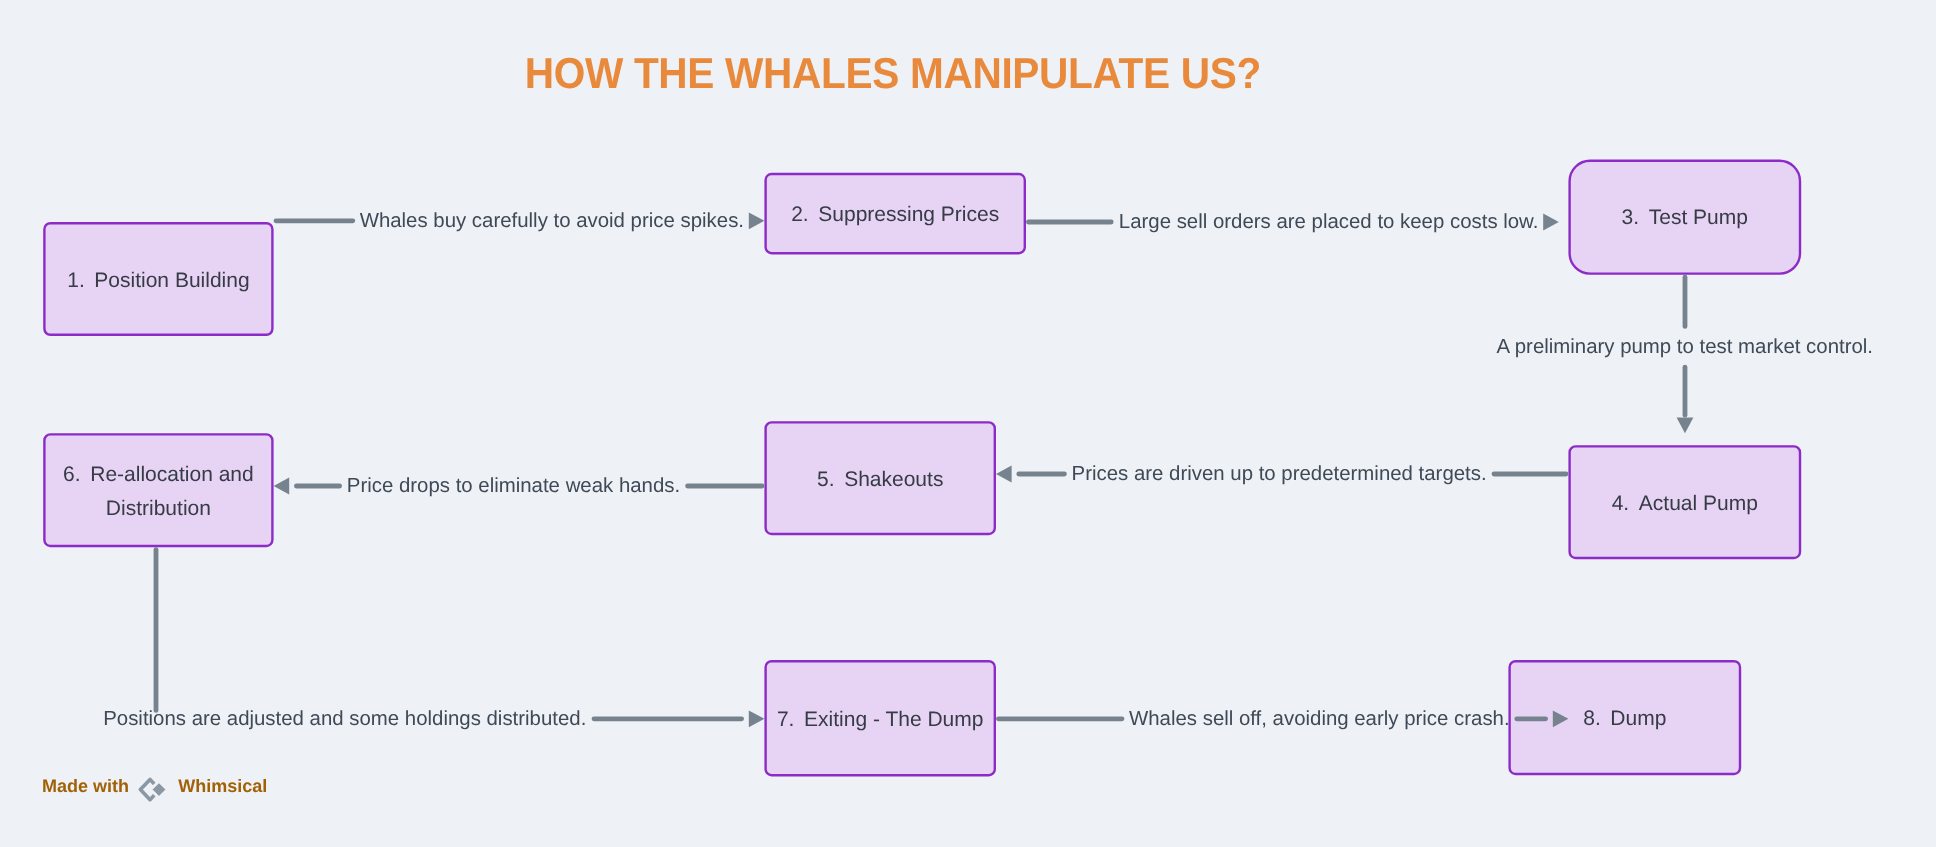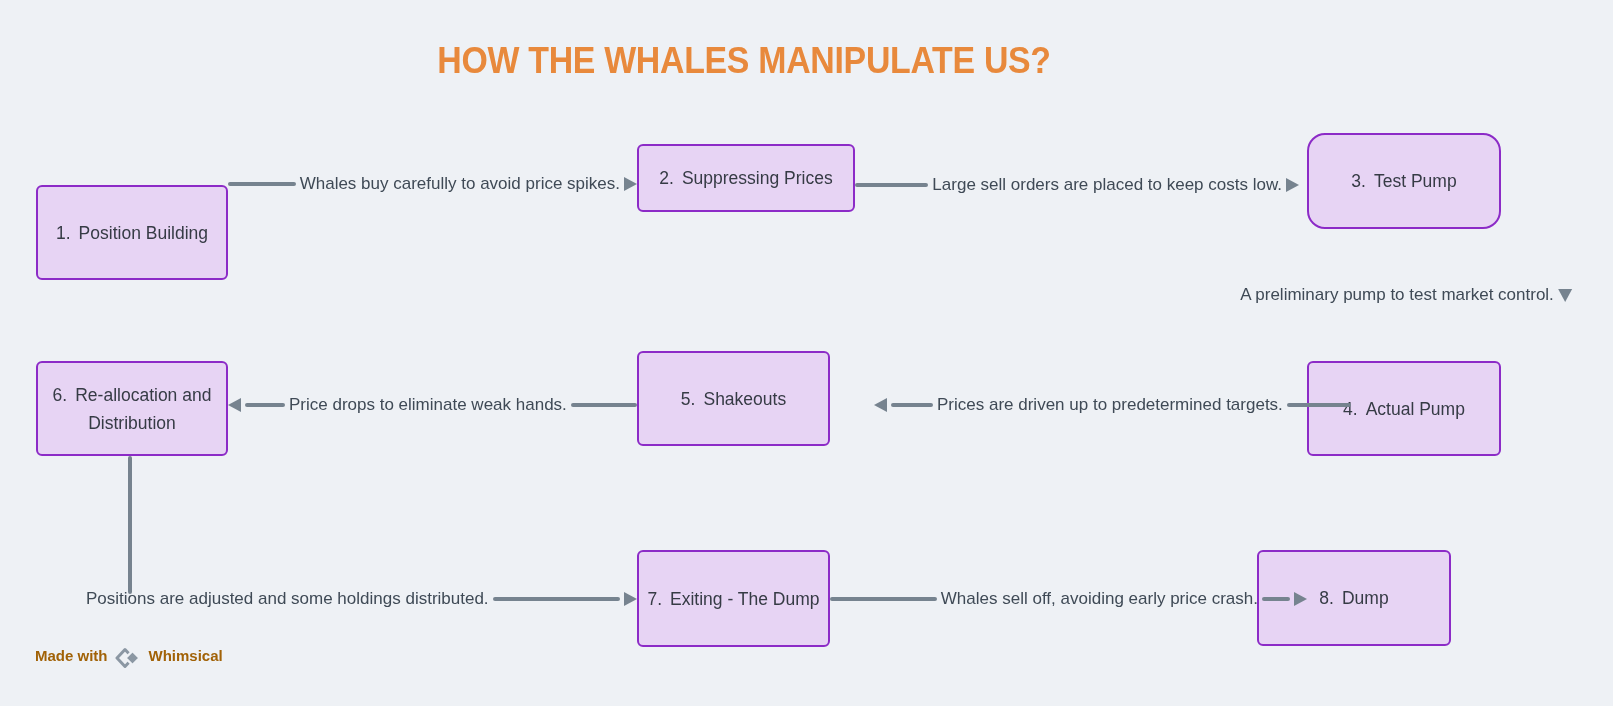--- a/index.html
+++ b/index.html
@@ -26,21 +26,21 @@
     display:flex; align-items:center; justify-content:center;
     color:#363B45; font-size:17.5px; line-height:1.6;
     padding:6px 8px; text-align:center;
   }
   .node .num { margin-right:8px; }
   .harrow {
     position:absolute; display:flex; align-items:center; gap:4px;
     transform:translateY(-50%);
   }
   .varrow {
-    position:absolute; display:flex; flex-direction:row; align-items:center;
+    position:absolute; display:flex; flex-direction:column; align-items:center;
     transform:translateX(-50%);
   }
   .edge-label { color:#3F4A56; font-size:17px; white-space:nowrap; }
   .seg  { height:4px; background:#76838F; border-radius:2px; }
   .vseg { width:4px;  background:#76838F; border-radius:2px; }
   .grow { flex:1 1 auto; }
   .head-right { width:0; height:0; border-left:13px solid #76838F; border-top:7px solid transparent; border-bottom:7px solid transparent; }
   .head-left  { width:0; height:0; border-right:13px solid #76838F; border-top:7px solid transparent; border-bottom:7px solid transparent; }
   .head-down  { width:0; height:0; border-top:13px solid #76838F; border-left:7px solid transparent; border-right:7px solid transparent; }
   .vline { position:absolute; width:4px; background:#76838F; border-radius:2px; }
@@ -58,21 +58,21 @@
 
 <div class="node" style="left:36px; top:141px; width:192px; height:95px;margin-top:44px;">
   <div><span class="num">1.</span><span>Position Building</span></div>
 </div>
 <div class="node" style="left:637px; top:144px; width:218px; height:68px;">
   <div><span class="num">2.</span><span>Suppressing Prices</span></div>
 </div>
 <div class="node" style="left:1307px; top:133px; width:194px; height:96px;border-radius:18px;">
   <div><span class="num">3.</span><span>Test Pump</span></div>
 </div>
-<div class="node" style="left:1307px; top:361px; width:194px; height:95px;justify-content:center;">
+<div class="node" style="left:1307px; top:371px; width:194px; height:95px;justify-content:center;">
   <div><span class="num">4.</span><span>Actual Pump</span></div>
 </div>
 <div class="node" style="left:637px; top:351px; width:193px; height:95px;">
   <div><span class="num">5.</span><span>Shakeouts</span></div>
 </div>
 <div class="node" style="left:36px; top:361px; width:192px; height:95px;">
   <div><span class="num">6.</span><span>Re-allocation and Distribution</span></div>
 </div>
 <div class="node" style="left:637px; top:550px; width:193px; height:97px;">
   <div><span class="num">7.</span><span>Exiting - The Dump</span></div>
@@ -93,21 +93,21 @@
   <div class="head-right"></div>
 </div>
 
 <div class="varrow" style="left:1404px; top:229px; height:132px;">
   <div class="vseg grow"></div>
   <span class="edge-label" style="margin:5px 0;">A preliminary pump to test market control.</span>
   <div class="vseg grow"></div>
   <div class="head-down"></div>
 </div>
 
-<div class="harrow" style="left:830px; width:477px; top:405px;padding-left:44px;">
+<div class="harrow" style="left:830px; width:477px; top:395px;">
   <div class="head-left"></div>
   <div class="seg" style="width:42px;"></div>
   <span class="edge-label">Prices are driven up to predetermined targets.</span>
   <div class="seg grow"></div>
 </div>
 
 <div class="harrow" style="left:228px; width:409px; top:405px;">
   <div class="head-left"></div>
   <div class="seg" style="width:40px;"></div>
   <span class="edge-label">Price drops to eliminate weak hands.</span>

